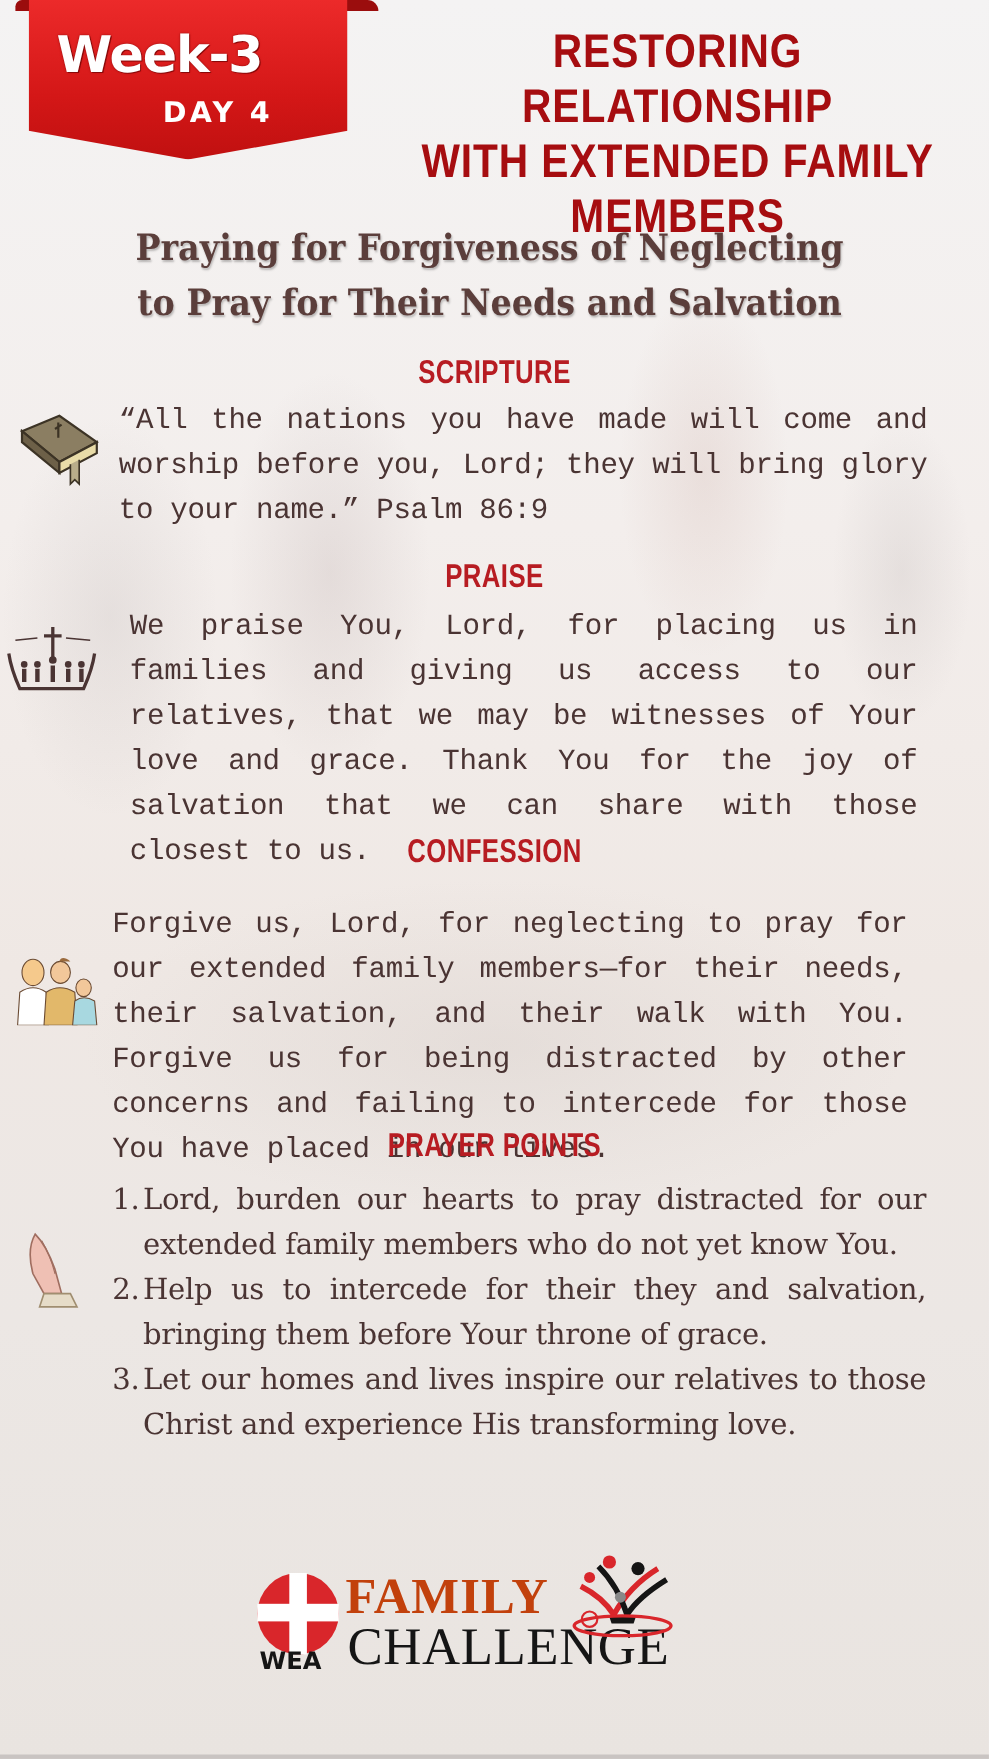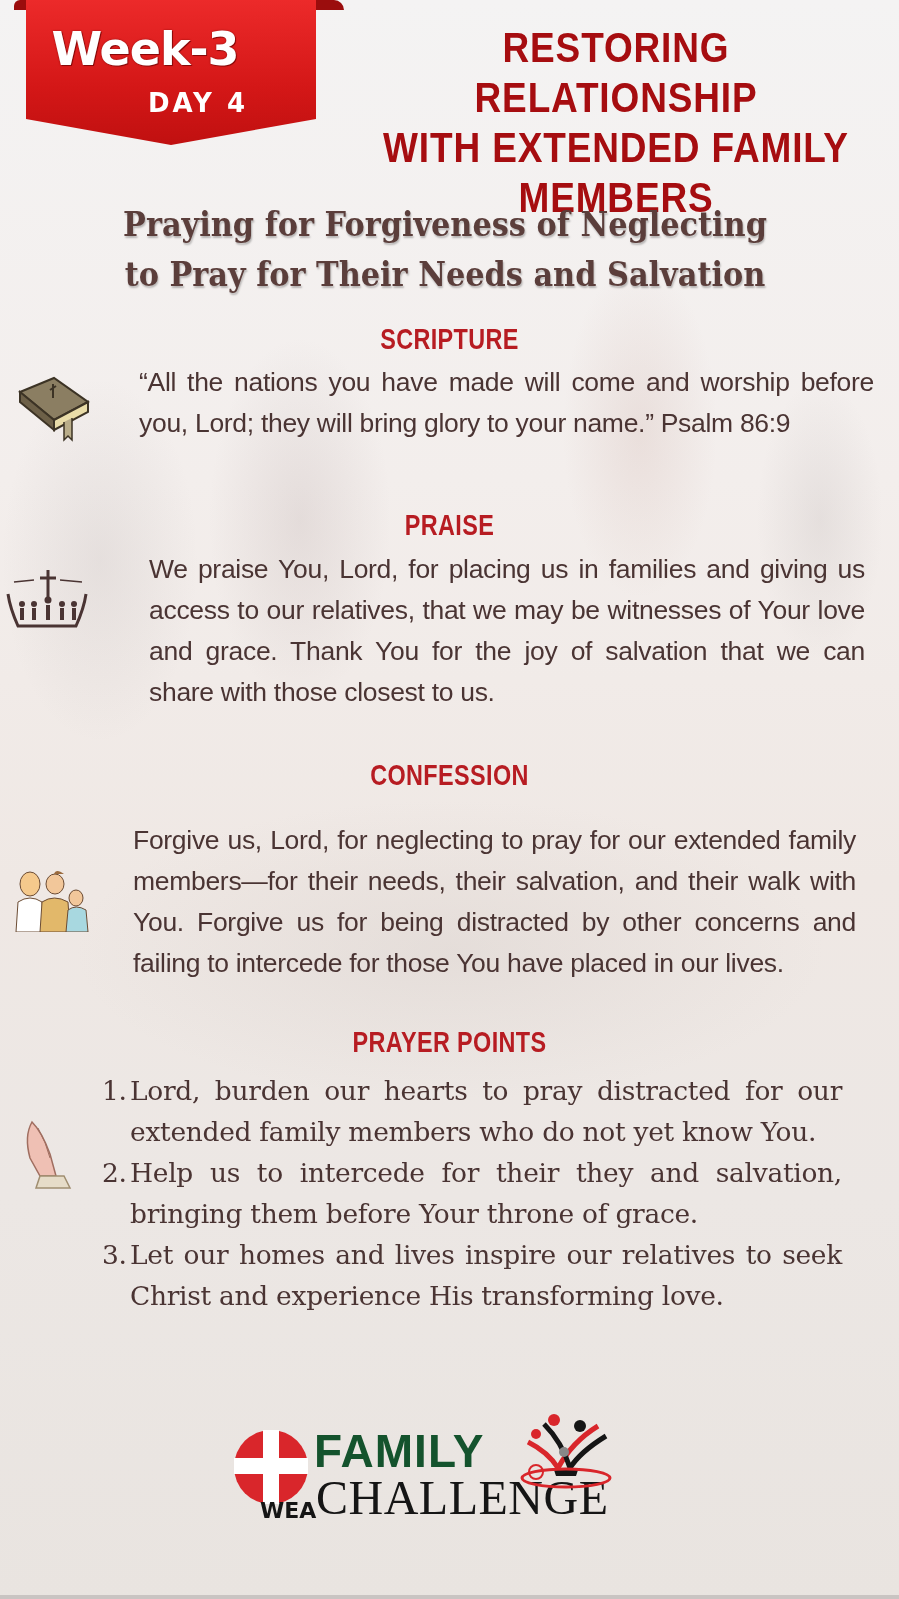--- a/index.html
+++ b/index.html
@@ -50,42 +50,41 @@
     text-shadow: 1px 2px 2px rgba(0,0,0,0.25);
     transform: scaleX(0.92); transform-origin: center top;
   }
   .section-h {
     position: absolute; left: 0; width: 899px; text-align: center;
     color: #b71c22; font-family: "Liberation Sans", sans-serif; font-weight: bold;
     font-size: 30px; transform: scaleX(0.78); transform-origin: center top;
     letter-spacing: 0.5px;
   }
   .body-text {
-    position: absolute; color: #4a3433; font-family: Liberation Sans, sans-serif;
+    position: absolute; color: #4a3433; font-family: Liberation Mono, monospace;
     font-size: 26.5px; line-height: 41px; text-align: justify;
     letter-spacing: -0.3px;
-    margin-left: 31px;
   }
   .pp-list { position: absolute; left: 102px; width: 740px; margin: 0; padding: 0; list-style: none; }
   .pp-item { display: flex; color: #4a3433; font-family: "DejaVu Serif", serif; font-size: 26.5px; line-height: 41px; letter-spacing: -0.3px; }
   .pp-num { width: 28px; flex: none; }
   .pp-text { flex: 1; text-align: justify; }
   .icon { position: absolute; }
   .logo-wrap { position: absolute; left: 230px; top: 1418px; width: 420px; height: 120px; }
   .logo-family {
-    position: absolute; left: 84px; top: 6px; font-family: Liberation Sans, sans-serif; font-weight: bold;
-    font-size: 46px; color: #14532d; letter-spacing: 1px;
+    position: absolute; left: 84px; top: 6px; font-family: Liberation Serif, serif; font-weight: bold;
+    font-size: 46px; color: #c2410c; letter-spacing: 1px;
   }
   .logo-challenge {
     position: absolute; left: 86px; top: 52px; font-family: "Liberation Serif", serif; font-weight: normal;
     font-size: 48px; color: #151515; letter-spacing: 0.5px;
   }
   .logo-wea {
     position: absolute; left: 6px; top: 80px; font-family: "DejaVu Sans", sans-serif; font-weight: bold;
-    font-size: 22px; color: #151515; margin-left: 24px;
+    font-size: 22px; color: #151515;
   }
   .bottom-bar { position: absolute; left: 0; bottom: 0; width: 899px; height: 4px; background: #c9c4c2; }
 </style>
 </head>
 <body>
 
 <div class="bg"></div>
 
 <div class="ribbon-fold-l"></div>
 <div class="ribbon-fold-r"></div>
@@ -156,21 +155,21 @@
   <li class="pp-item">
     <span class="pp-num">1.</span>
     <span class="pp-text">Lord, burden our hearts to pray distracted for our extended family members who do not yet know You.</span>
   </li>
   <li class="pp-item">
     <span class="pp-num">2.</span>
     <span class="pp-text">Help us to intercede for their they and salvation, bringing them before Your throne of grace.</span>
   </li>
   <li class="pp-item">
     <span class="pp-num">3.</span>
-    <span class="pp-text">Let our homes and lives inspire our relatives to seek Christ and experience His transforming love.</span>
+    <span class="pp-text">Let our homes and lives inspire our relatives to those Christ and experience His transforming love.</span>
   </li>
 </ol>
 
 <div class="logo-wrap">
   <svg style="position:absolute; left:2px; top:10px;" width="78" height="78" viewBox="0 0 78 78">
     <circle cx="39" cy="39" r="37" fill="#d9262b"></circle>
     <rect x="31" y="2" width="16" height="74" fill="#fff"></rect>
     <rect x="2" y="30" width="74" height="16" fill="#fff"></rect>
   </svg>
   <div class="logo-wea">WEA</div>

